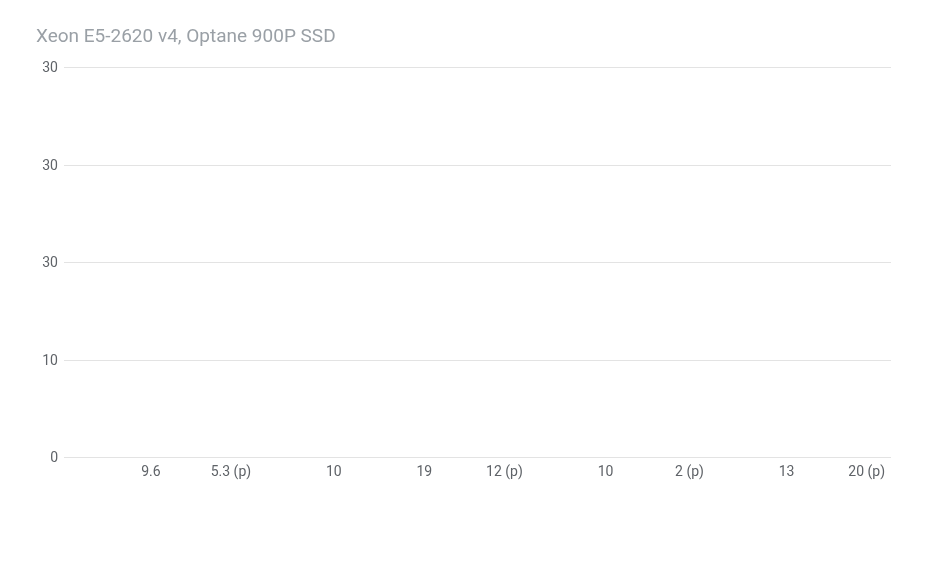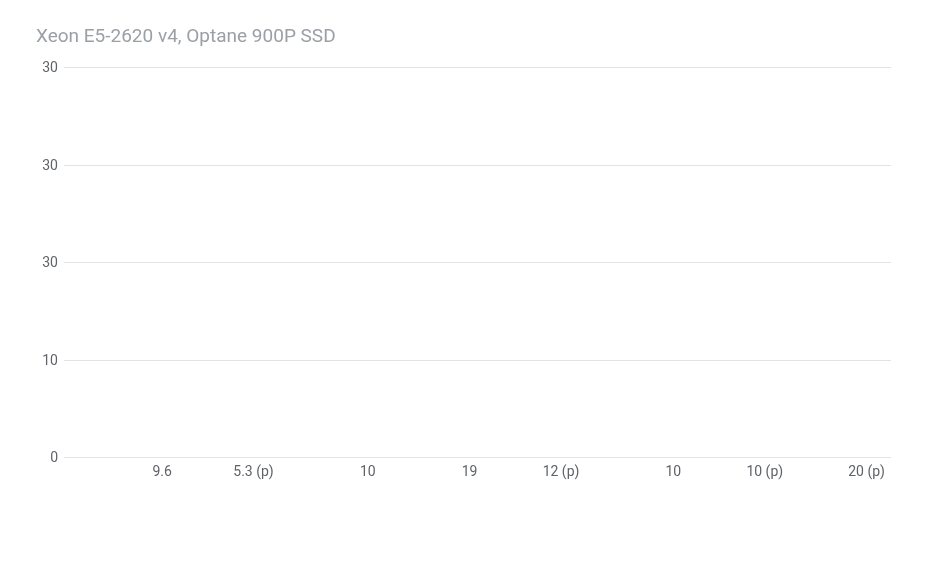--- a/index.html
+++ b/index.html
@@ -373,17 +373,18 @@
           </div>
         </div>
       </div>
     <div class="xlabels" id="xlabels">
         <div class="xlabel">9.6</div>
         <div class="xlabel">5.3 (p)</div>
         <div class="xlabel">10</div>
         <div class="xlabel">19</div>
         <div class="xlabel">12 (p)</div>
         <div class="xlabel">10</div>
-        <div class="xlabel">10 (p)</div>
+        <div class="xlabel">2 (p)</div>
+        <div class="xlabel">13</div>
         <div class="xlabel">20 (p)</div>
       </div>
   </div>
 </div>
 
 </body></html>

